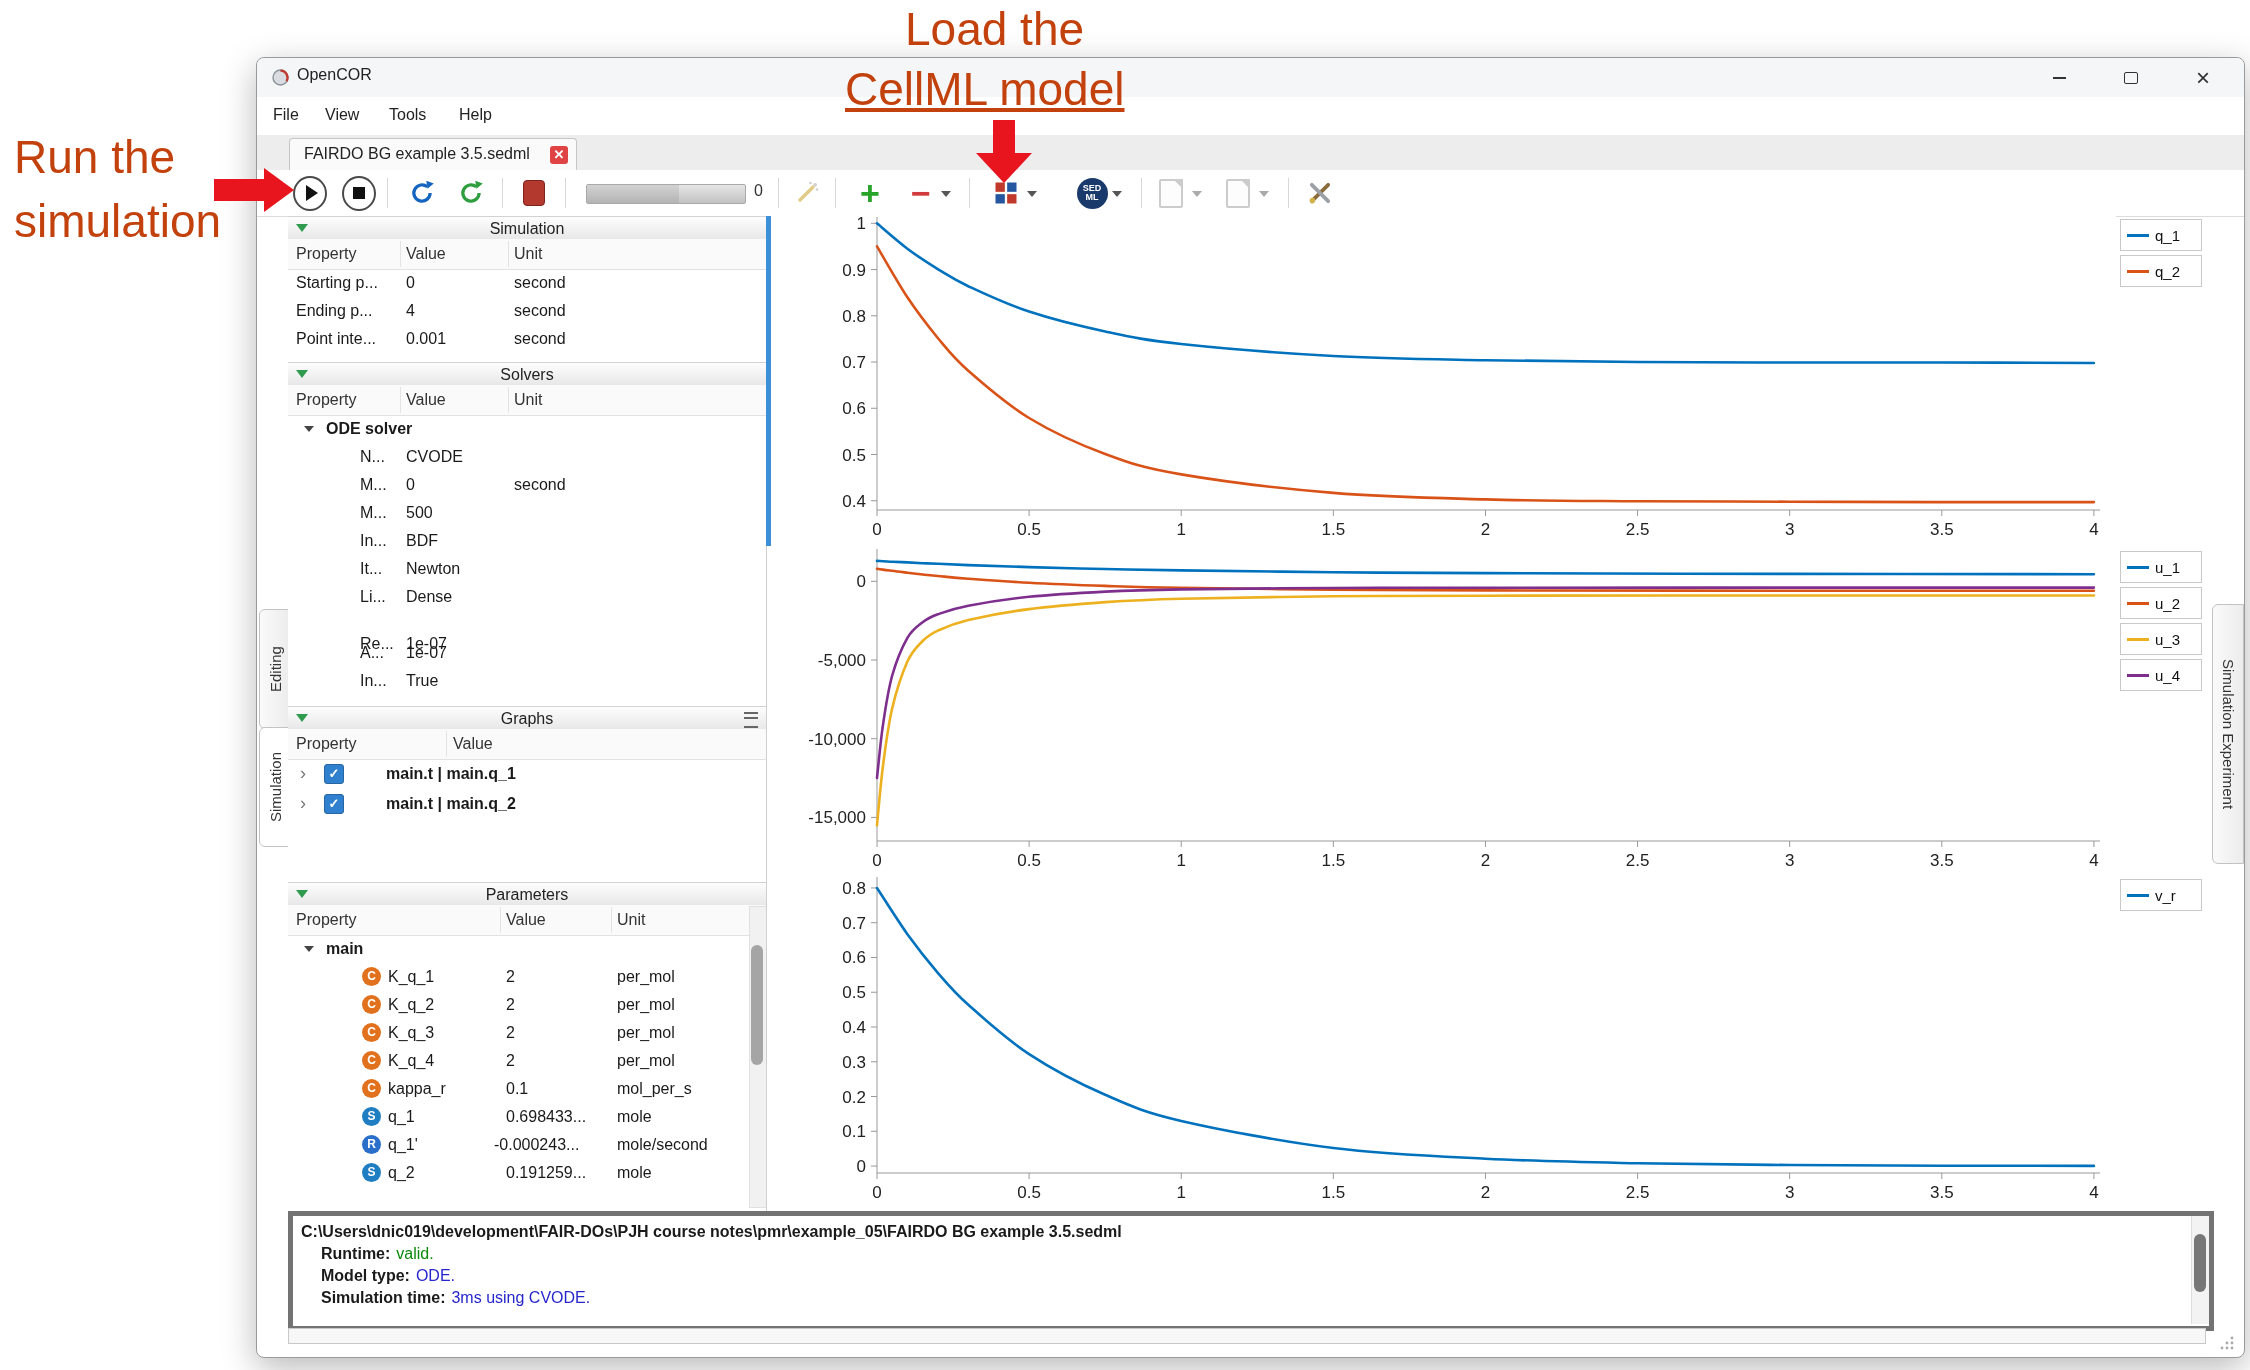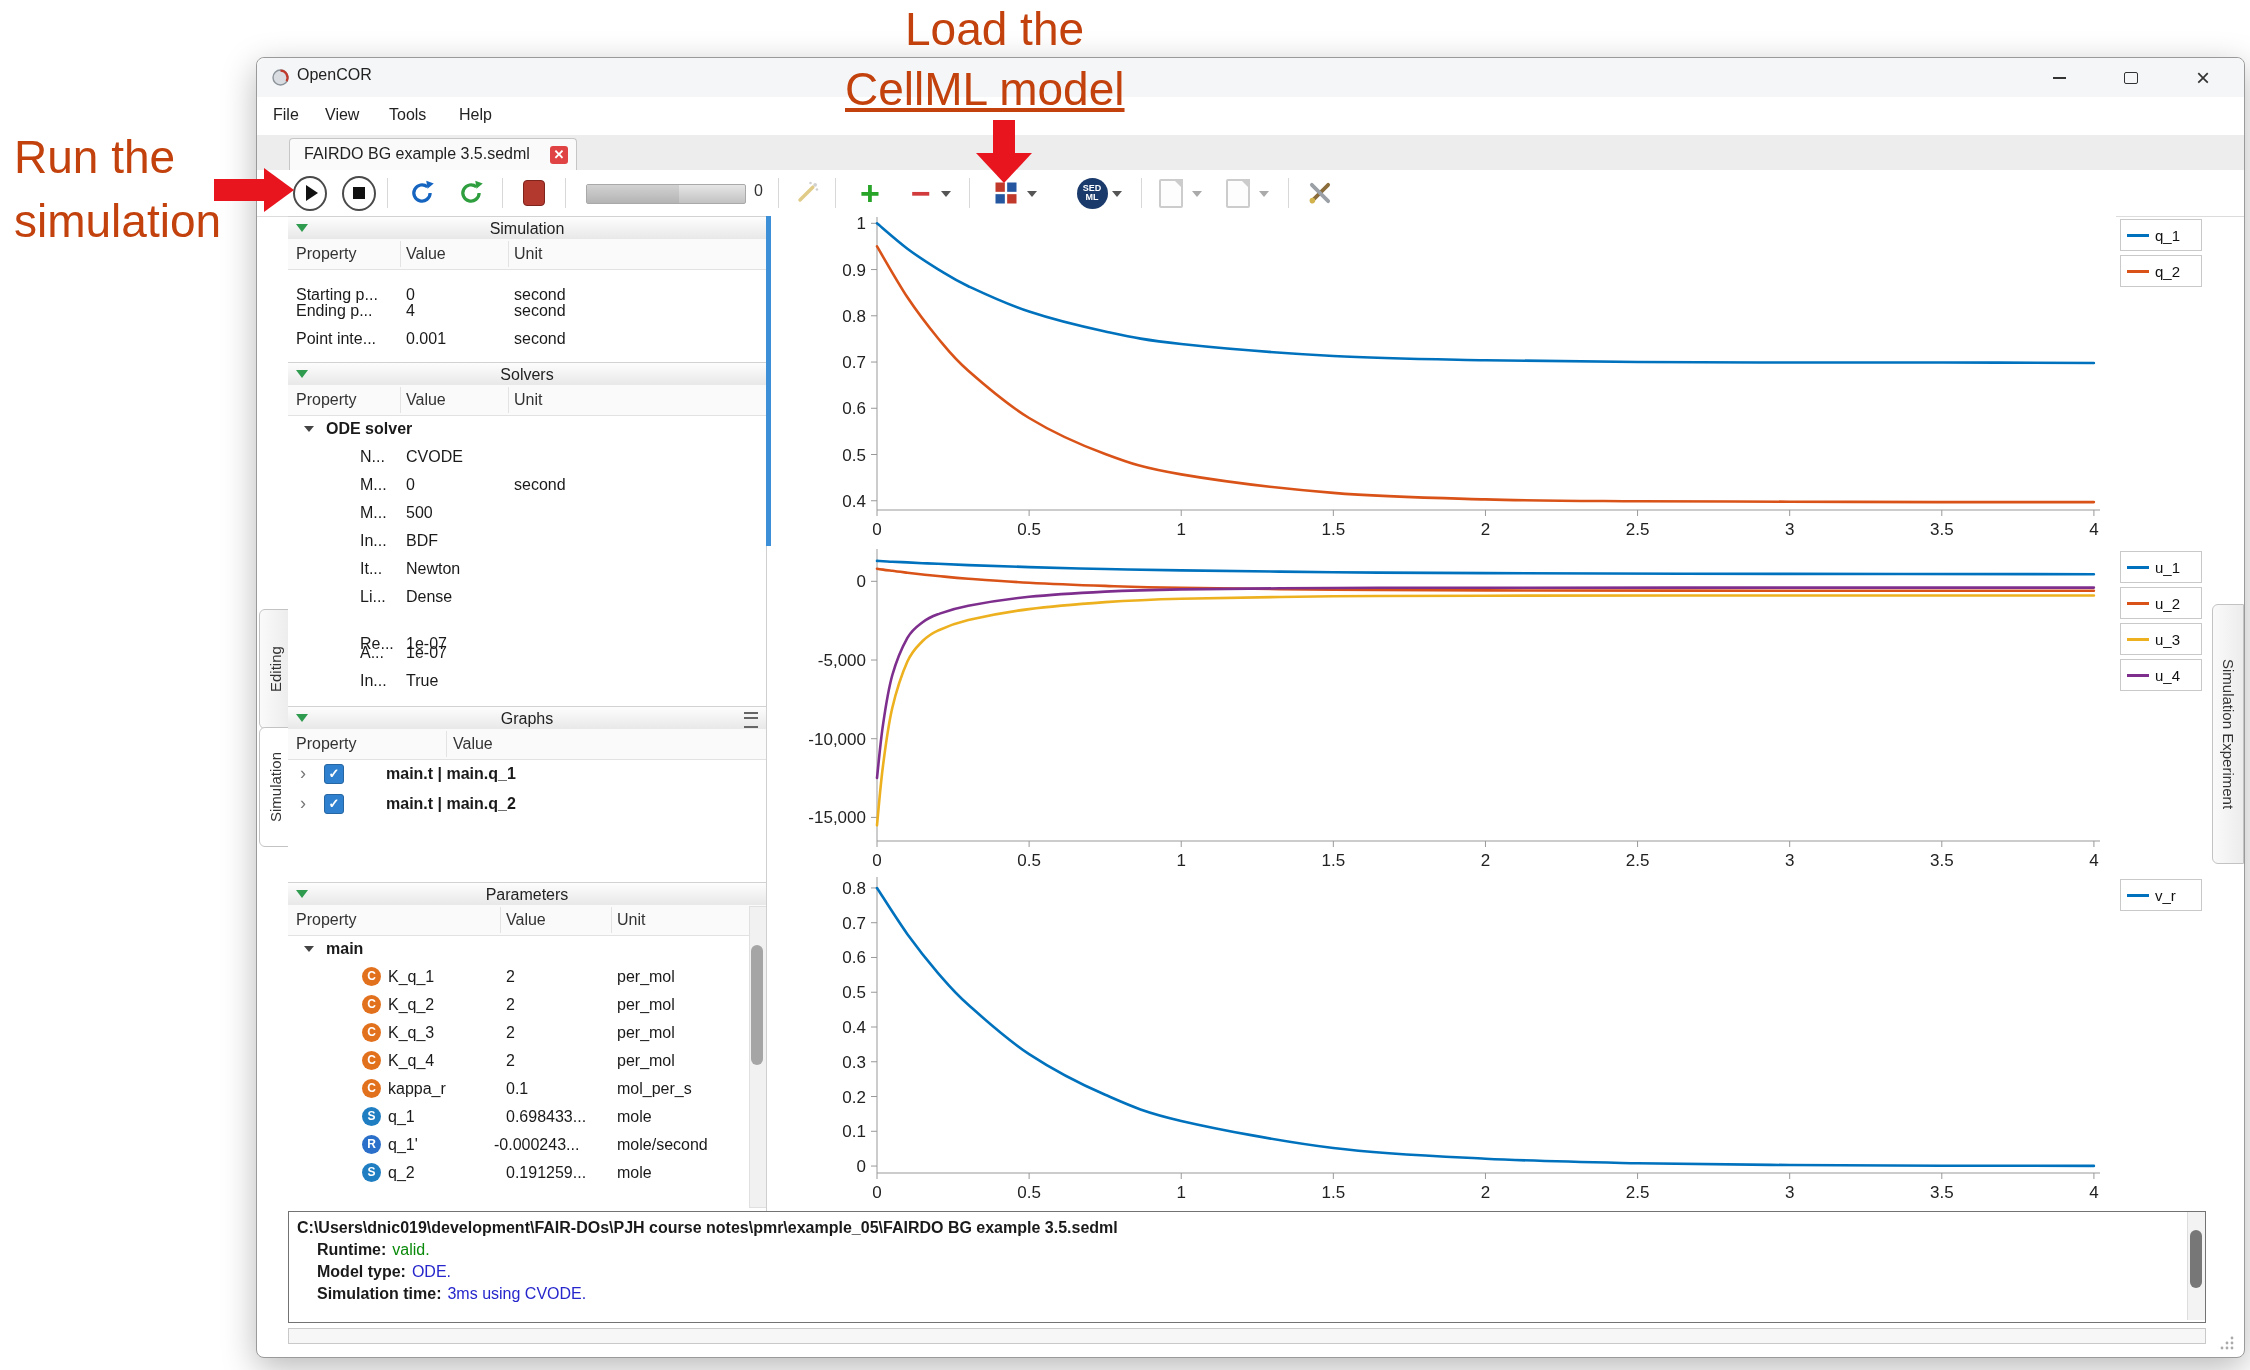--- a/index.html
+++ b/index.html
@@ -95,21 +95,21 @@
   .chart-svg{background:#fff;}
   .tick{font:17px "Liberation Sans",sans-serif;fill:#222;}
   #splitter-blue{left:509px;top:158px;width:5px;height:330px;background:#3d8fd8;}
   .legend{width:84px;}
   .lentry{position:relative;width:82px;height:32px;border:1px solid #c9c9c9;background:#fff;margin-bottom:4px;
           display:flex;align-items:center;padding-left:6px;box-sizing:border-box;}
   .lline{display:inline-block;width:22px;height:3px;margin-right:6px;background:#888;}
   .llabel{font-size:15px;color:#111;}
 
   
-  #console-box{left:31px;top:1153px;width:1916px;height:110px;border:1px solid #737373;background:#fff;overflow:hidden;}
+  #console-box{left:31px;top:1153px;width:1916px;height:110px;border:5px solid #737373;background:#fff;overflow:hidden;}
   #console-box .cline{position:absolute;font-size:16px;line-height:20px;white-space:nowrap;}
   #console-box b{margin-right:6px;}
   .val-green{color:#0a8a0a;}
   .val-blue{color:#2626cc;}
   #console-scroll{position:absolute;right:0;top:0;width:17px;height:108px;background:#f3f3f3;border-left:1px solid #ddd;}
   #console-thumb{position:absolute;left:2px;top:18px;width:12px;height:58px;background:#777;border-radius:6px;}
   #bottom-strip{left:31px;top:1270px;width:1916px;height:14px;background:#f7f7f7;border:1px solid #c9c9c9;}
 </style>
 </head>
 <body>
@@ -263,21 +263,21 @@
         <span class="sec-tri"></span>
         <span>Simulation</span>
       </div>
       <div class="cols-row" style="top:23px;">
         <span class="cell" style="left:8px;">Property</span>
         <span class="cell" style="left:118px;">Value</span>
         <span class="cell" style="left:226px;">Unit</span>
         <span class="colsep" style="left:112px;"></span>
           <span class="colsep" style="left:220px;"></span>
       </div>
-      <div class="trow" style="top:53px;margin-top:12px;">
+      <div class="trow" style="top:53px;">
         <span class="cell" style="left:8px;">Starting p...</span>
         <span class="cell" style="left:118px;">0</span>
         <span class="cell" style="left:226px;">second</span>
       </div>
       <div class="trow" style="top:81px;">
         <span class="cell" style="left:8px;">Ending p...</span>
         <span class="cell" style="left:118px;">4</span>
         <span class="cell" style="left:226px;">second</span>
       </div>
       <div class="trow" style="top:109px;">

